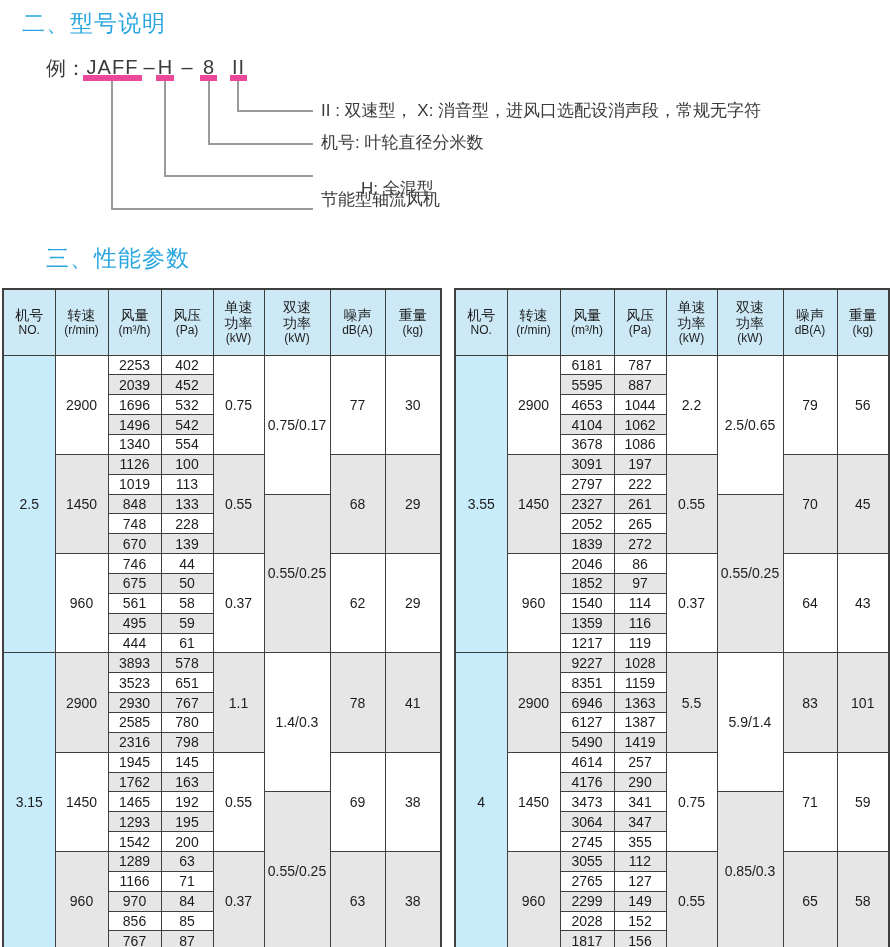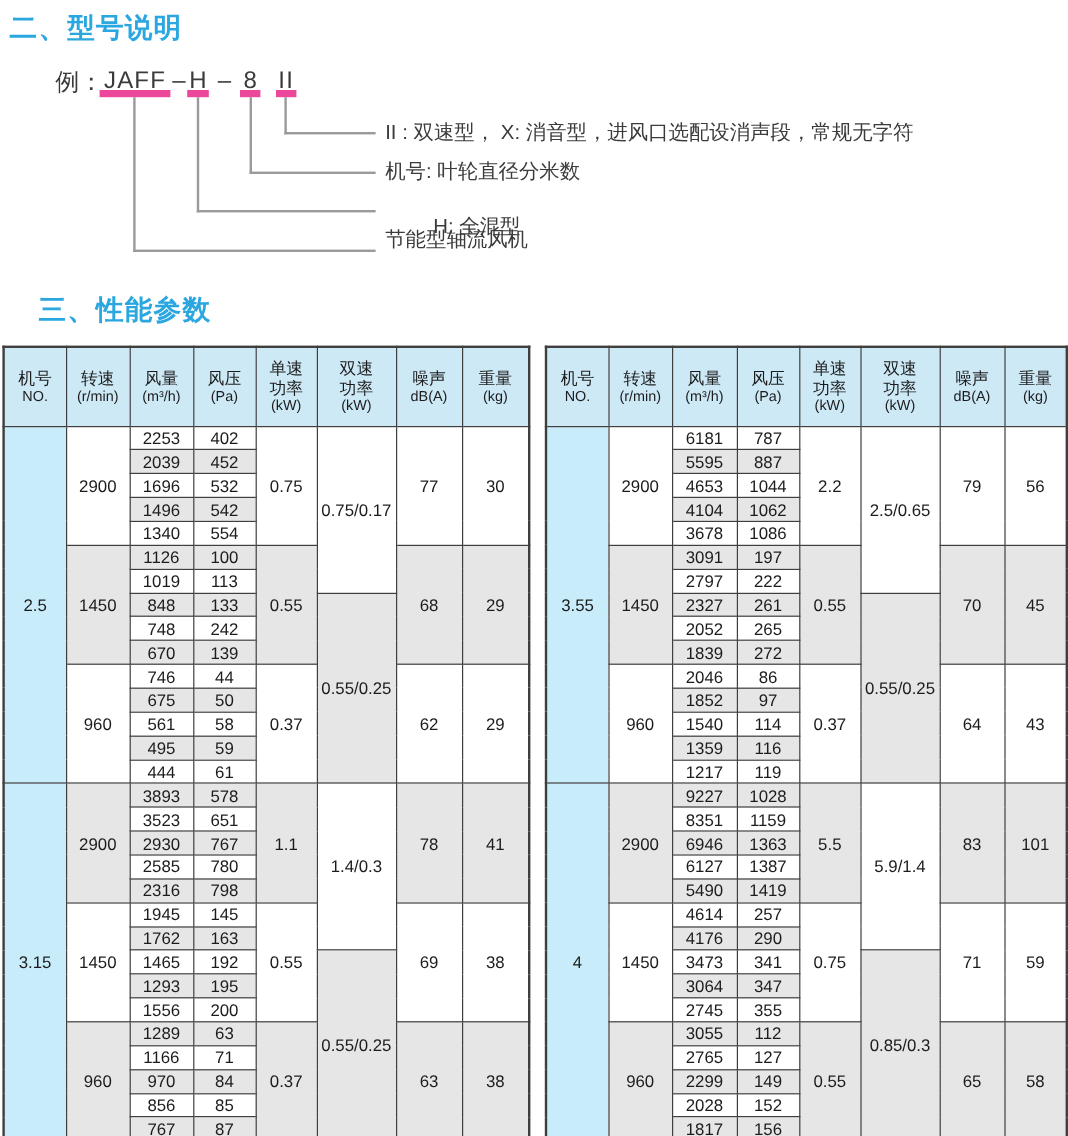--- a/index.html
+++ b/index.html
@@ -1,21 +1,21 @@
 <!DOCTYPE html>
 <html><head>
 <meta charset="utf-8">
 <style>
   * { margin:0; padding:0; box-sizing:border-box; }
   html,body { background:#ffffff; }
   body { font-family:"Liberation Sans","DejaVu Sans",sans-serif; color:#1c1c1c; }
   .canvas { position:relative; width:890px; height:947px; background:#ffffff; overflow:hidden; }
 
   
-  .sec-title { position:absolute; left:8px; font-size:23px; font-weight:bold; color:#2BA7E0; letter-spacing:1px; }
+  .sec-title { position:absolute; left:22px; font-size:23px; font-weight:normal; color:#2BA7E0; letter-spacing:1px; }
   .t1 { top:8px; }
   .t2 { top:243px;margin-left:24px; }
 
   
   .ex-prefix { position:absolute; left:46px; top:55px; font-size:20px; color:#3b3b3b; }
   .ex-part { position:absolute; top:55px; height:26px; line-height:24px; text-align:center;
              font-size:20px; color:#3b3b3b; }
   .ex-ul { border-bottom:6px solid #ec4899; }
   .p-brand { left:83px;  width:59px; letter-spacing:1px; }
   .p-dash1 { left:142px; width:14px; }
@@ -172,21 +172,21 @@
               <td>1019</td>
               <td>113</td>
             </tr>
             <tr>
               <td class="g">848</td>
               <td class="g">133</td>
               <td rowspan="8" class="g">0.55/0.25</td>
             </tr>
             <tr>
               <td>748</td>
-              <td>242</td>
+              <td>228</td>
             </tr>
             <tr>
               <td class="g">670</td>
               <td class="g">139</td>
             </tr>
             <tr>
               <td rowspan="5">960</td>
               <td>746</td>
               <td>44</td>
               <td rowspan="5">0.37</td>
@@ -250,21 +250,21 @@
             <tr>
               <td>1465</td>
               <td>192</td>
               <td rowspan="8" class="g">0.55/0.25</td>
             </tr>
             <tr>
               <td class="g">1293</td>
               <td class="g">195</td>
             </tr>
             <tr>
-              <td>1556</td>
+              <td>1542</td>
               <td>200</td>
             </tr>
             <tr>
               <td rowspan="5" class="g">960</td>
               <td class="g">1289</td>
               <td class="g">63</td>
               <td rowspan="5" class="g">0.37</td>
               <td rowspan="5" class="g">63</td>
               <td rowspan="5" class="g">38</td>
             </tr>

